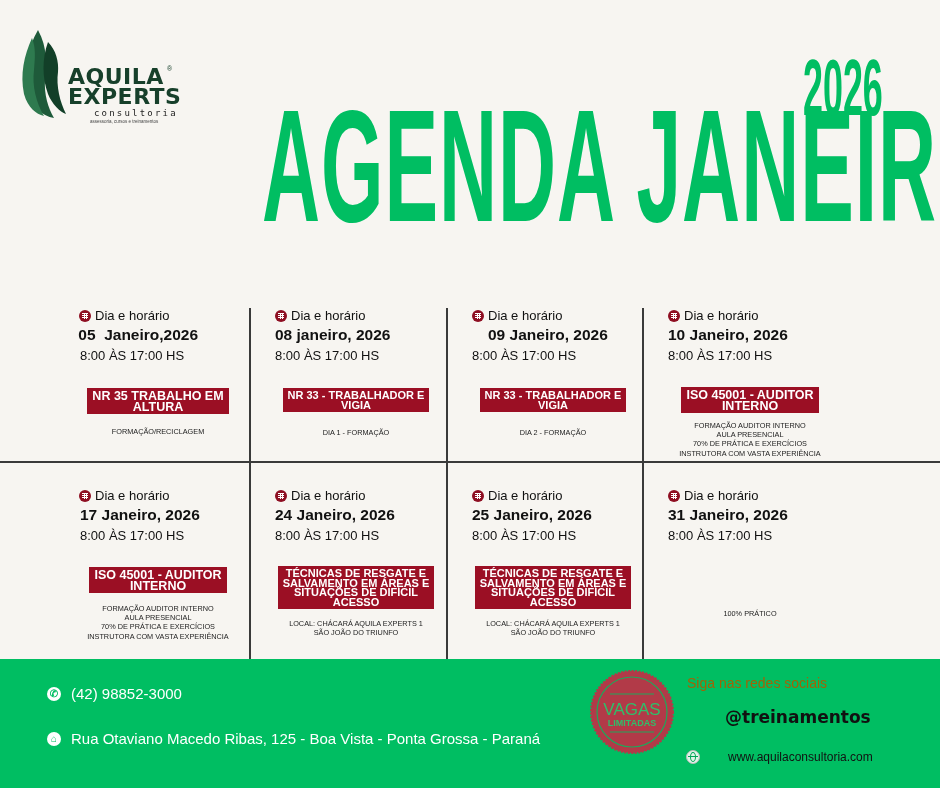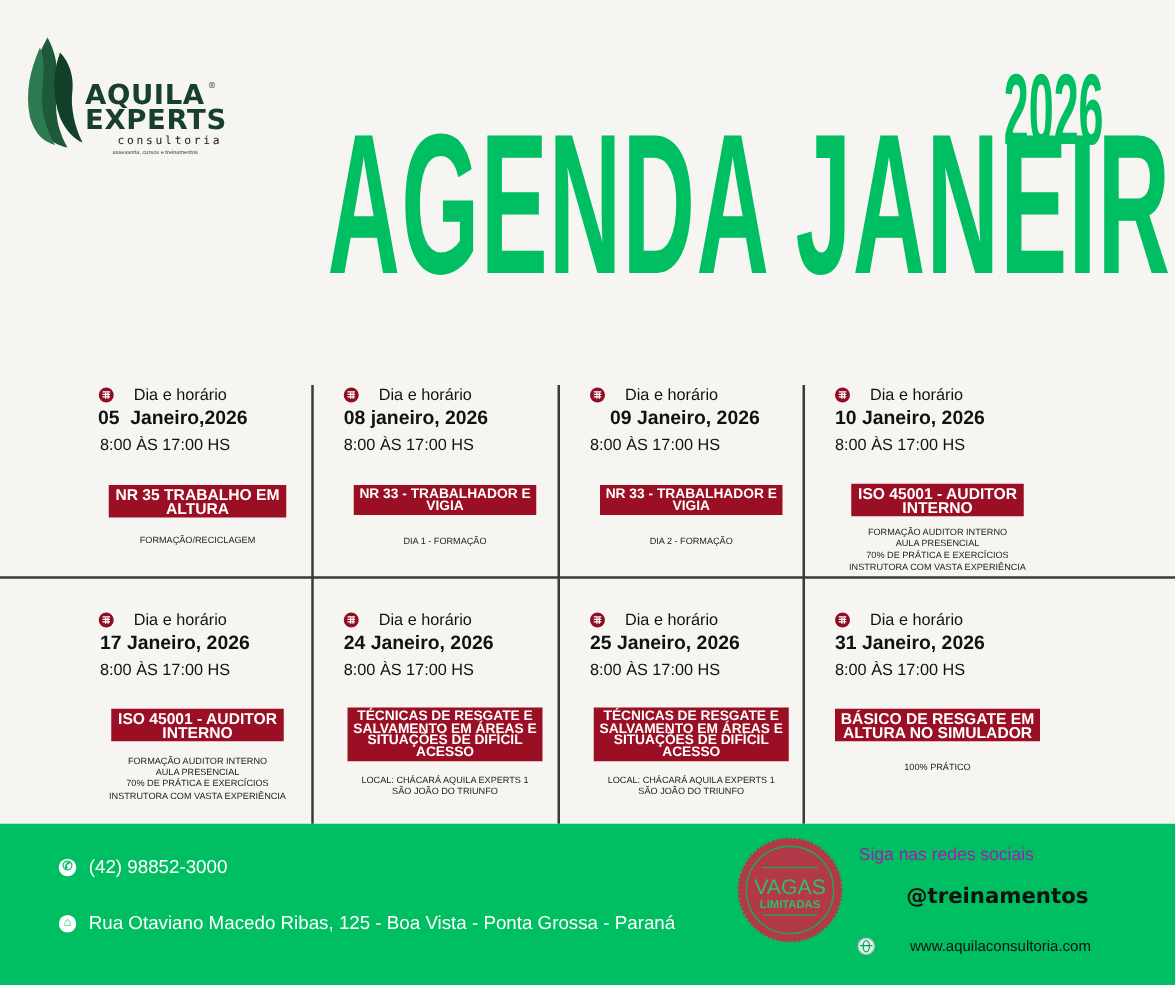--- a/index.html
+++ b/index.html
@@ -35,21 +35,21 @@
     font-family: "Liberation Sans", sans-serif; font-weight: 700;
     font-size: 46px; line-height: 90px; white-space: nowrap;
     transform: scaleX(0.78) scaleY(1.75); transform-origin: left center;
   }
 
   
   .hline { position: absolute; left: 0; width: 940px; top: 461px; height: 2px; background: #3a3a3a; }
   .vline { position: absolute; width: 1.5px; background: #3a3a3a; }
   .cell { position: absolute; width: 196px; height: 150px; }
   .cell .dh {
-    position: absolute; top: 0; display: flex; align-items: center; gap: 16px;
+    position: absolute; top: 0; display: flex; align-items: center; gap: 4px;
     font-size: 13px; color: #111;
   }
   .cal-icon {
     width: 12px; height: 12px; border-radius: 50%; background: #8e0f22; position: relative; display: inline-block;
   }
   .cal-icon::before {
     content: ""; position: absolute; left: 3px; top: 3px; width: 6px; height: 6px;
     background:
       linear-gradient(#fff,#fff) 0 0/6px 1.2px no-repeat,
       linear-gradient(#fff,#fff) 0 2.4px/6px 1px no-repeat,
@@ -68,21 +68,21 @@
   .cell .notes {
     position: absolute; left: 0; width: 196px; text-align: center;
     font-size: 7.3px; line-height: 9.2px; color: #222; text-transform: uppercase;
   }
 
   
   .footer { position: absolute; left: 0; top: 659px; width: 940px; height: 129px; background: #00be62; }
   .f-row { position: absolute; display: flex; align-items: center; gap: 10px; color: #fff; font-size: 15px; white-space: nowrap; }
   .f-icon { width: 14px; height: 14px; border-radius: 50%; background: #fff; display: inline-flex; align-items: center; justify-content: center; font-size: 10px; color: #00be62; font-weight: 700; line-height: 1; }
   .badge { position: absolute; left: 590px; top: 670px; width: 84px; height: 84px; }
-  .social-label { position: absolute; left: 687px; top: 675px; font-size: 14px; color: #a21caf; }
+  .social-label { position: absolute; left: 687px; top: 675px; font-size: 14px; color: #a16207; }
   .handle { position: absolute; left: 725px; top: 707px; font-size: 17px; font-weight: 700; color: #111; font-family: "DejaVu Sans", sans-serif; }
   .site { position: absolute; left: 686px; top: 750px; display: flex; align-items: center; gap: 28px; font-size: 12px; color: #111; }
   .globe { width: 14px; height: 14px; border-radius: 50%; background: #dff5e8; border: 1px solid #bbb; position: relative; box-sizing: border-box; }
   .globe::before { content: ""; position: absolute; left: 3px; top: 1px; width: 6px; height: 10px; border: 1px solid #00a455; border-radius: 50%; box-sizing: border-box; }
   .globe::after { content: ""; position: absolute; left: 1px; top: 5px; width: 10px; height: 1px; background: #00a455; }
 </style>
 </head>
 <body>
 
 <div class="logo">
@@ -247,26 +247,20 @@
     </div>
 </div>
 
 <div class="cell" style="left:652px; top:488px;">
   <div class="dh" style="left:16px;">
       <span class="cal-icon"></span>
       <span>Dia e horário</span>
     </div>
   <div class="date" style="left:16px;">31 Janeiro, 2026</div>
   <div class="time" style="left:16px;">8:00 ÀS 17:00 HS</div>
-  <div class="course-wrap" style="top:79px;">
-      <div class="course">
-        <div>BÁSICO DE RESGATE EM</div>
-        <div>ALTURA NO SIMULADOR</div>
-      </div>
-    </div>
   <div class="notes" style="top:121px;">
       <div>100% PRÁTICO</div>
     </div>
 </div>
 
 <div class="footer"></div>
 
 <div class="f-row" style="left:47px; top:685px;">
   <span class="f-icon">✆</span>
   <span>(42) 98852-3000</span>

